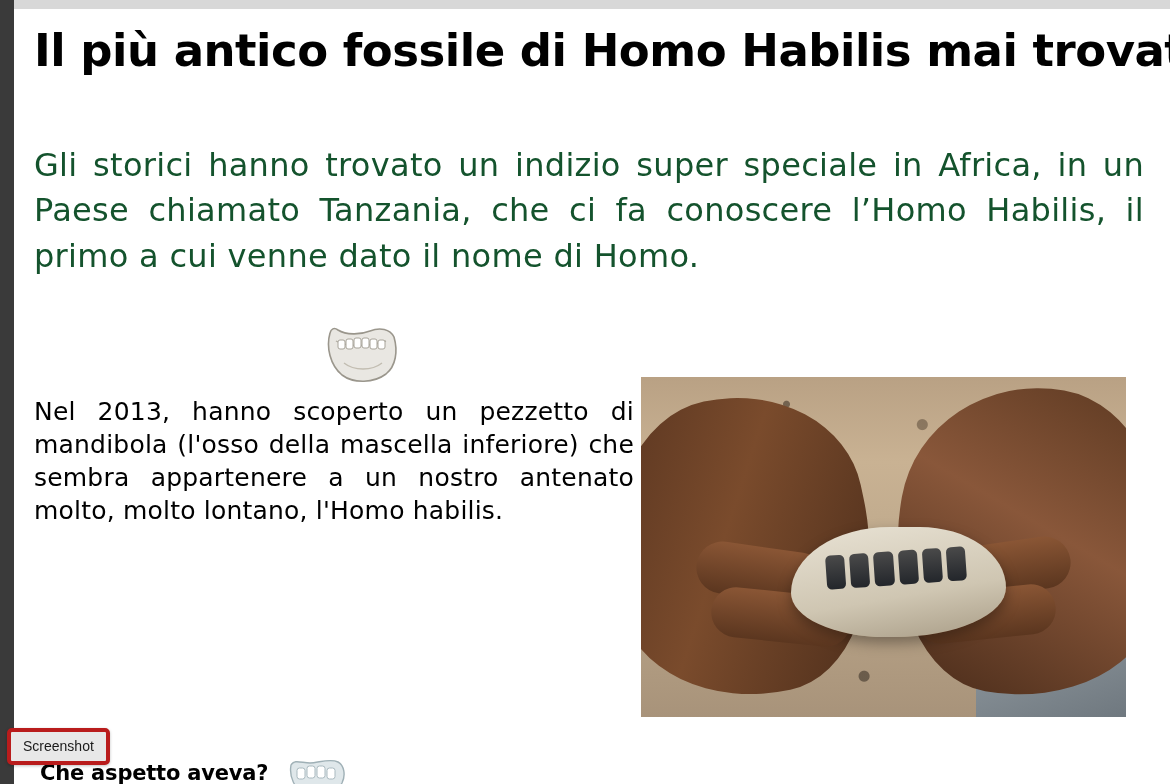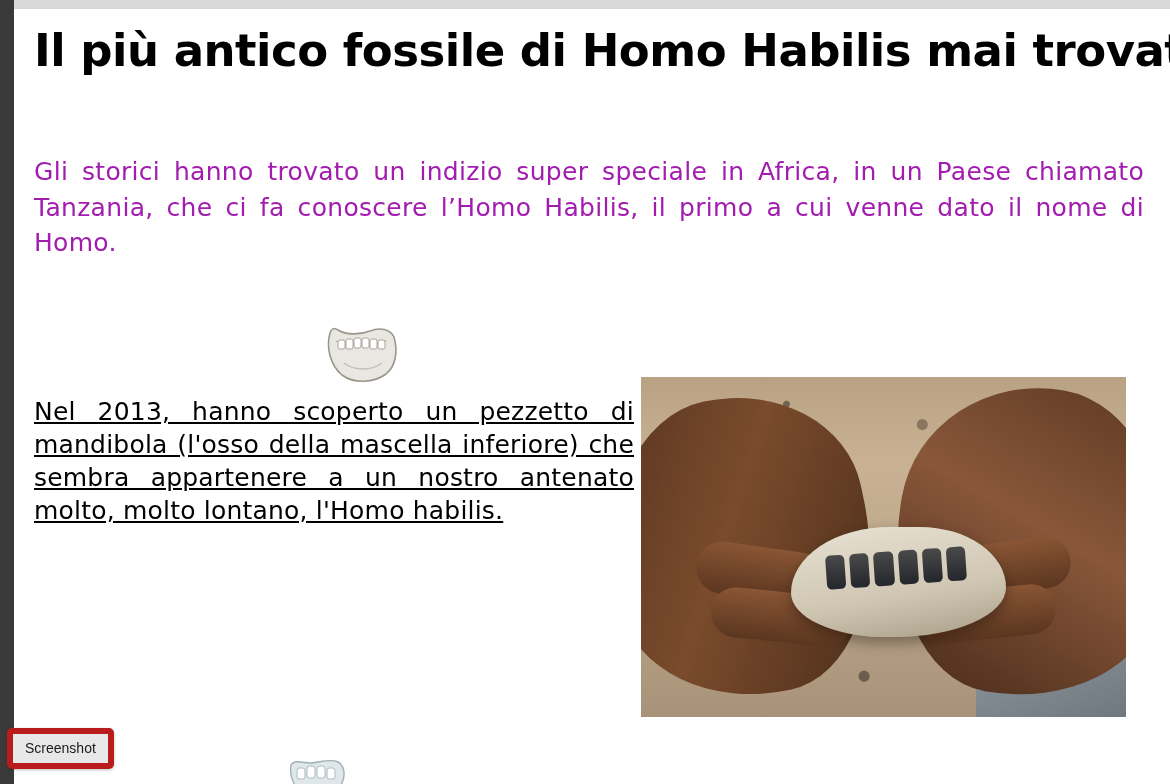--- a/index.html
+++ b/index.html
@@ -50,26 +50,26 @@
     font-weight: bold;
     font-size: 45px;
     line-height: 1.05;
     letter-spacing: -0.5px;
     color: #000000;
     white-space: nowrap;
   }
   .intro {
     position: absolute;
     left: 20px;
-    top: 145px;
+    top: 134px;
     width: 1110px;
     font-family: "DejaVu Sans", sans-serif;
-    font-size: 25px;
+    font-size: 32px;
     line-height: 1.42;
-    color: #a21caf;
+    color: #14532d;
     text-align: justify;
     text-justify: inter-word;
     letter-spacing: 0.3px;
   }
   .subhead {
     position: absolute;
     font-family: "DejaVu Sans", sans-serif;
     font-weight: bold;
     font-size: 21px;
     color: #000000;
@@ -85,21 +85,21 @@
     width: 600px;
     font-family: "DejaVu Sans", sans-serif;
     font-size: 25px;
     line-height: 1.32;
     color: #000000;
     text-align: justify;
     text-justify: inter-word;
     letter-spacing: 0.2px;
   }
   .bodytext p { margin: 0; }
-  .bodytext p.just { text-align: justify; text-decoration: underline; }
+  .bodytext p.just { text-align: justify; }
 
   
   #photo {
     position: absolute;
     left: 627px;
     top: 368px;
     width: 485px;
     height: 340px;
     overflow: hidden;
     background: #c4ab8c;
@@ -165,21 +165,21 @@
   #jaw-1 { left: 310px; top: 316px; width: 76px; height: 60px; }
   #jaw-2 { left: 272px; top: 748px; width: 62px; height: 40px; }
 
   
   #screenshot-chip {
     position: absolute;
     left: 7px;
     top: 728px;
     padding: 6px 12px 7px 12px;
     background: #e8e8e8;
-    border: 6px solid #b91c1c;
+    border: 4px solid #b91c1c;
     border-radius: 5px;
     font-family: "Liberation Sans", sans-serif;
     font-size: 14px;
     color: #1a1a1a;
     box-shadow: 0 1px 3px rgba(0,0,0,.25);
   }
 </style>
 </head>
 <body>
 
@@ -230,20 +230,21 @@
           <i></i>
             <i></i>
             <i></i>
             <i></i>
             <i></i>
             <i></i>
         </div>
       </div>
     </div>
 
+    <div class="subhead" id="subhead-2">Che aspetto aveva?</div>
 
     <div class="jaw-icon" id="jaw-2">
       <svg viewBox="0 0 62 40" width="62" height="40" xmlns="http://www.w3.org/2000/svg">
         <path d="M5 8 C3 20 8 32 20 36 C34 40 50 36 56 26 C60 18 58 8 52 5 C44 1 32 6 24 6 C16 6 8 2 5 8 Z" fill="#dfe7ea" stroke="#9fb0b6" stroke-width="1.4"></path>
         <g fill="#ffffff" stroke="#a9b9bf" stroke-width="1">
           <rect x="11" y="11" width="8" height="11" rx="2.5"></rect>
           <rect x="21" y="9" width="8" height="12" rx="2.5"></rect>
           <rect x="31" y="9" width="8" height="12" rx="2.5"></rect>
           <rect x="41" y="11" width="8" height="11" rx="2.5"></rect>
         </g>

